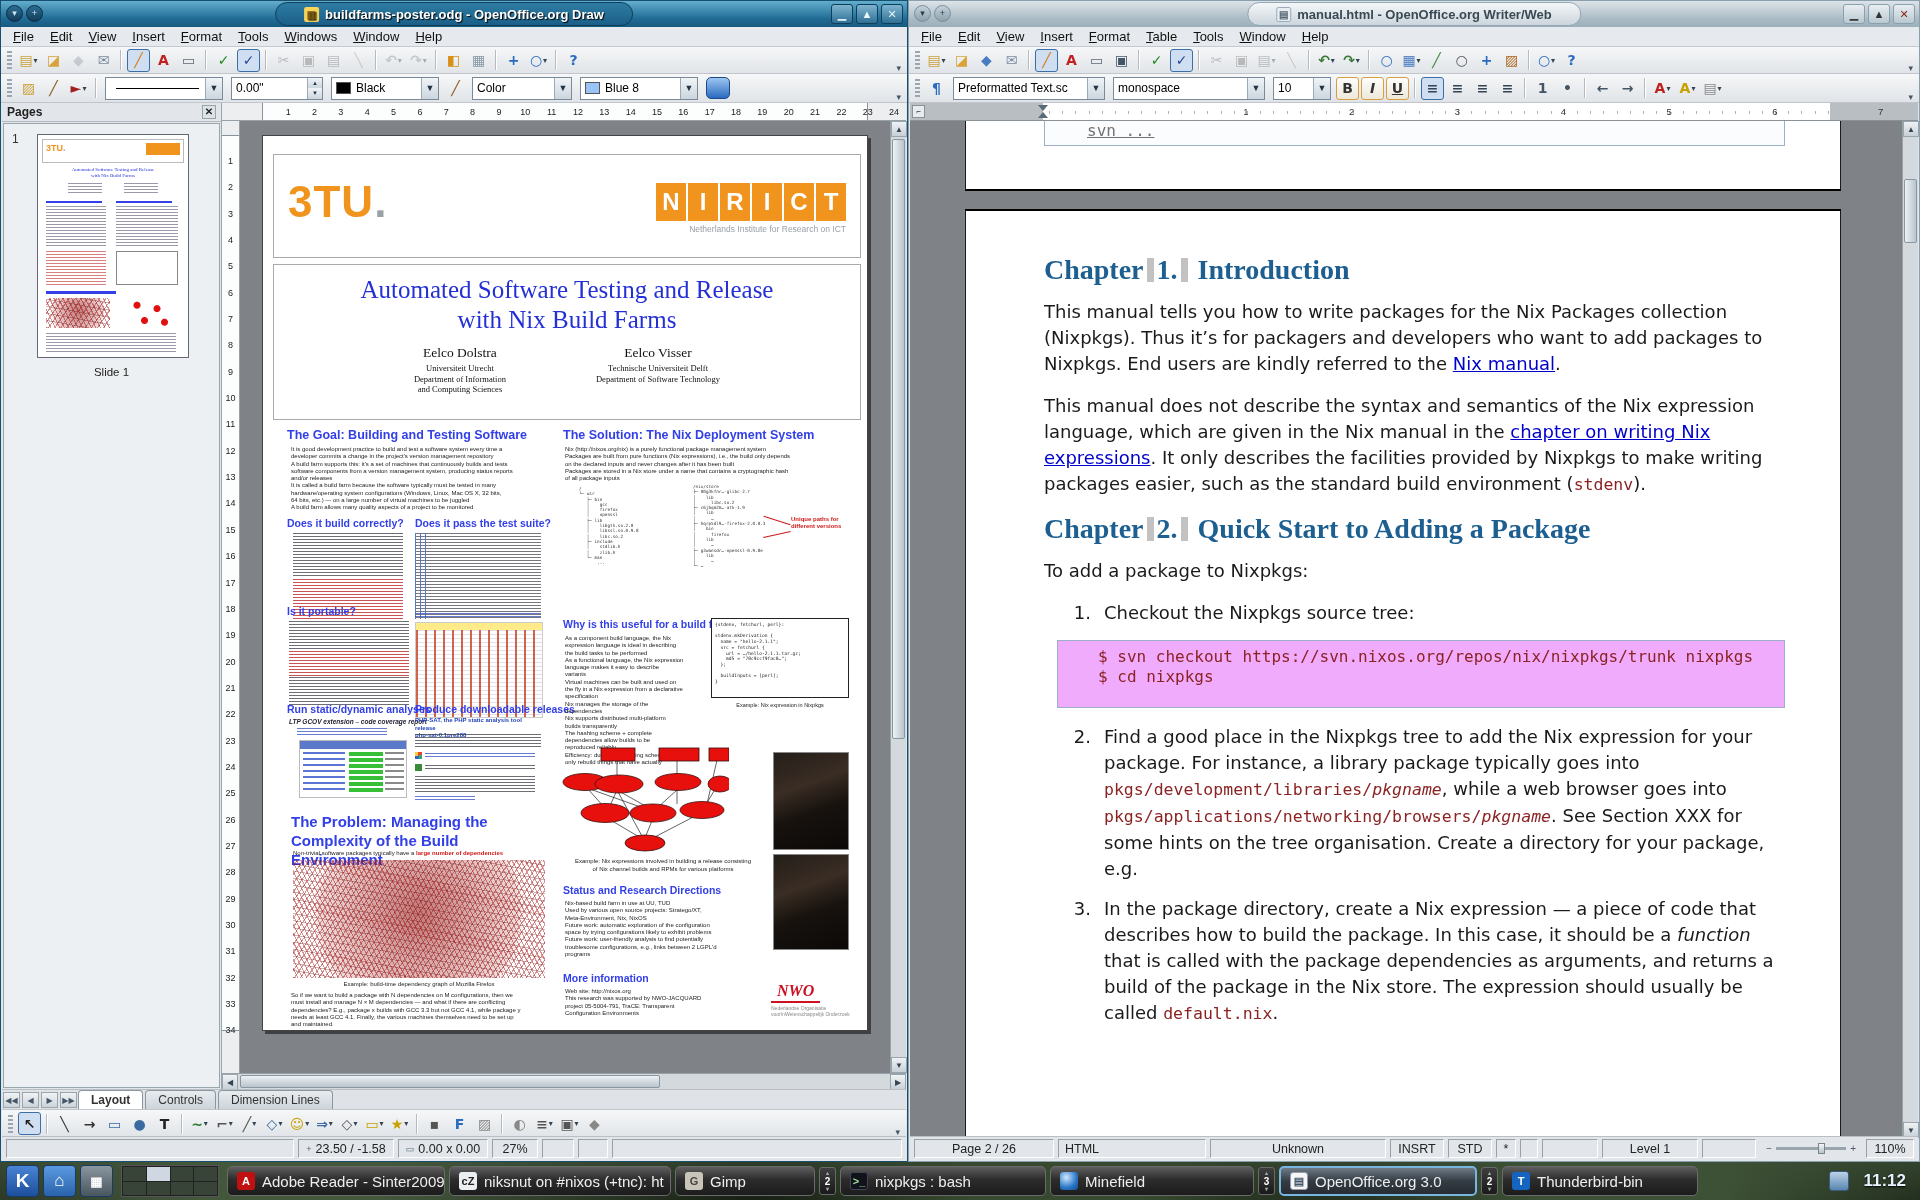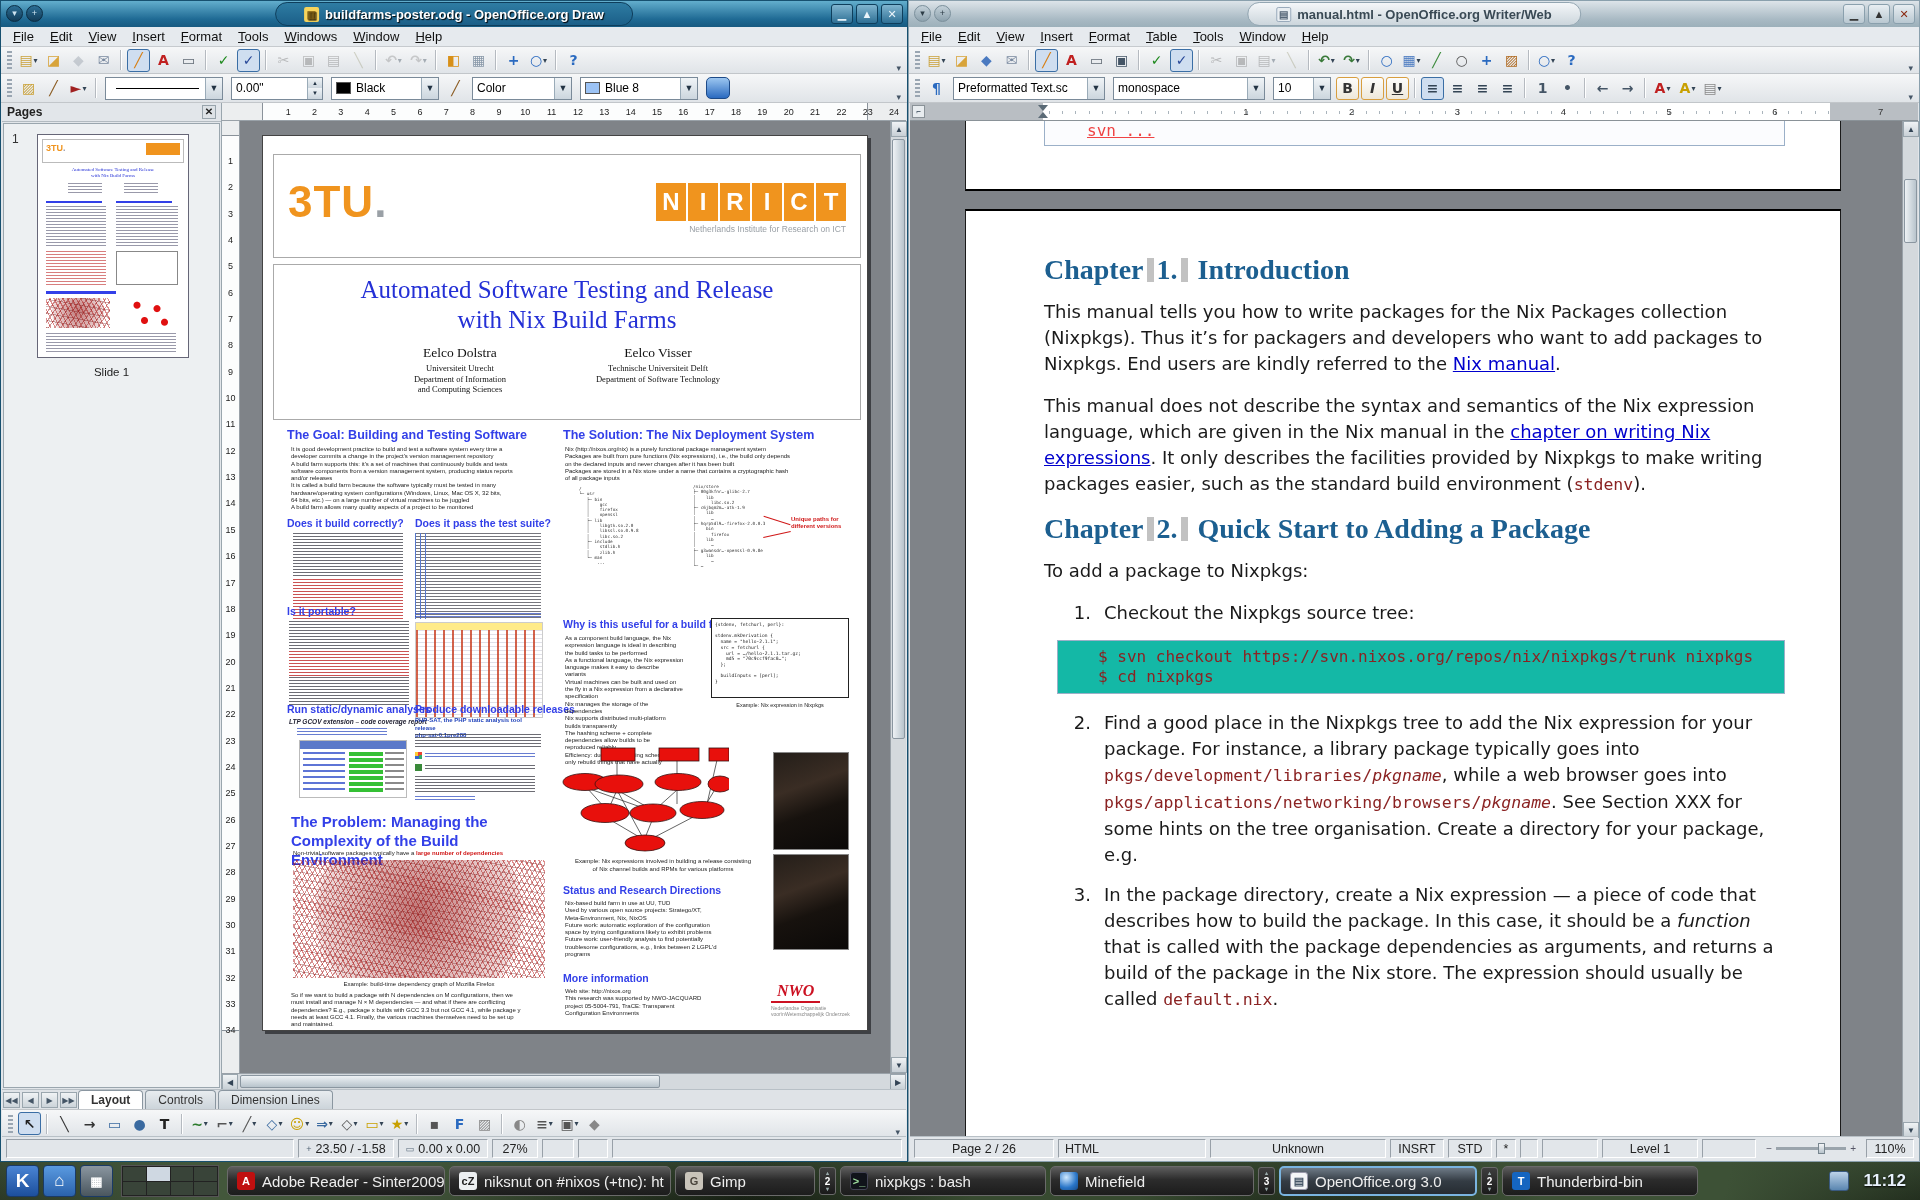--- a/index.html
+++ b/index.html
@@ -127,28 +127,28 @@
   .rrn span{width:105.8px;text-align:center;font-size:9.5px;line-height:18px;color:#333}
   .rcorner{position:absolute;left:2px;top:2px;width:13px;height:13px;background:#e8ecef;border:1px solid #8a9298;font-size:8px;line-height:11px;text-align:center;color:#345}
   .indent{position:absolute;left:128px;top:2px;width:0;height:0;border:5px solid transparent;border-top:6px solid #5a6a76}
   .indent.b{top:auto;bottom:2px;border-top:none;border-bottom:6px solid #5a6a76}
   .docwrap{flex:1;display:flex;min-height:0}
   .docarea{flex:1;background:#7f8388;position:relative;overflow:hidden}
   .page{position:absolute;left:55px;width:876px;background:#fff;border:1px solid #1a1a1a}
   .page1{top:-4px;height:74px;border-bottom:2px solid #000;overflow:hidden}
   .page2{top:88px;height:935px;border-top:2px solid #000;overflow:hidden;padding:44px 55px 0 78px;font-family:"DejaVu Sans",sans-serif;font-size:18px;line-height:26px;color:#1a1a1a}
   .fragcode{position:absolute;left:78px;right:55px;top:-34px;height:62px;border:1px solid #9bb0c8;background:#fbfcfe;padding-left:42px;display:flex;align-items:flex-end}
-  .fraglink{font-family:"DejaVu Sans Mono",monospace;font-size:16px;color:#ef4444;text-decoration:underline;margin-bottom:5px}
+  .fraglink{font-family:"DejaVu Sans Mono",monospace;font-size:16px;color:#737373;text-decoration:underline;margin-bottom:5px}
   .chap{font-family:"Liberation Serif",serif;font-weight:bold;font-size:28px;line-height:30px;color:#1c5f90;margin-bottom:14px}
   .chap .fsh{display:inline-block;width:7px;height:24px;background:#c2c2c2;margin:0 3px;vertical-align:-3px}
   .page2 p{margin-bottom:16px}
   .li{display:flex;margin-bottom:14px}
   .linum{flex:0 0 60px;padding-right:13px;text-align:right}
   .licontent{flex:1;min-width:0}
-  .code{margin:0 0 16px 13px;border:1px solid #9bb0c8;background:#14b8a6;color:#8b2323;font-family:"DejaVu Sans Mono",monospace;font-size:16px;line-height:20px;padding:6px 8px 6px 40px;white-space:pre}
+  .code{margin:0 0 16px 13px;border:1px solid #9bb0c8;background:#f0abfc;color:#8b2323;font-family:"DejaVu Sans Mono",monospace;font-size:16px;line-height:20px;padding:6px 8px 20px 40px;white-space:pre}
   .seg-link{color:#0000cd;text-decoration:underline}
   .seg-code{font-family:"DejaVu Sans Mono",monospace;color:#8b2323;font-size:16.5px}
   .seg-codei{font-family:"DejaVu Sans Mono",monospace;color:#8b2323;font-style:italic;font-size:16.5px}
   .seg-em{font-style:italic}
   .seg-red{color:#d01818;font-weight:bold}
   .rvscroll{width:16px;background:#d4d9dd;border-left:1px solid #99a1a8;position:relative}
   
   .zslider{display:flex;align-items:center;gap:4px;padding:0 6px}
   .ztrack{width:70px;height:3px;background:#9aa4ac;position:relative}
   .zthumb{position:absolute;left:42px;top:-4px;width:7px;height:11px;background:linear-gradient(#f4f6f8,#b8c4cc);border:1px solid #78868f}

